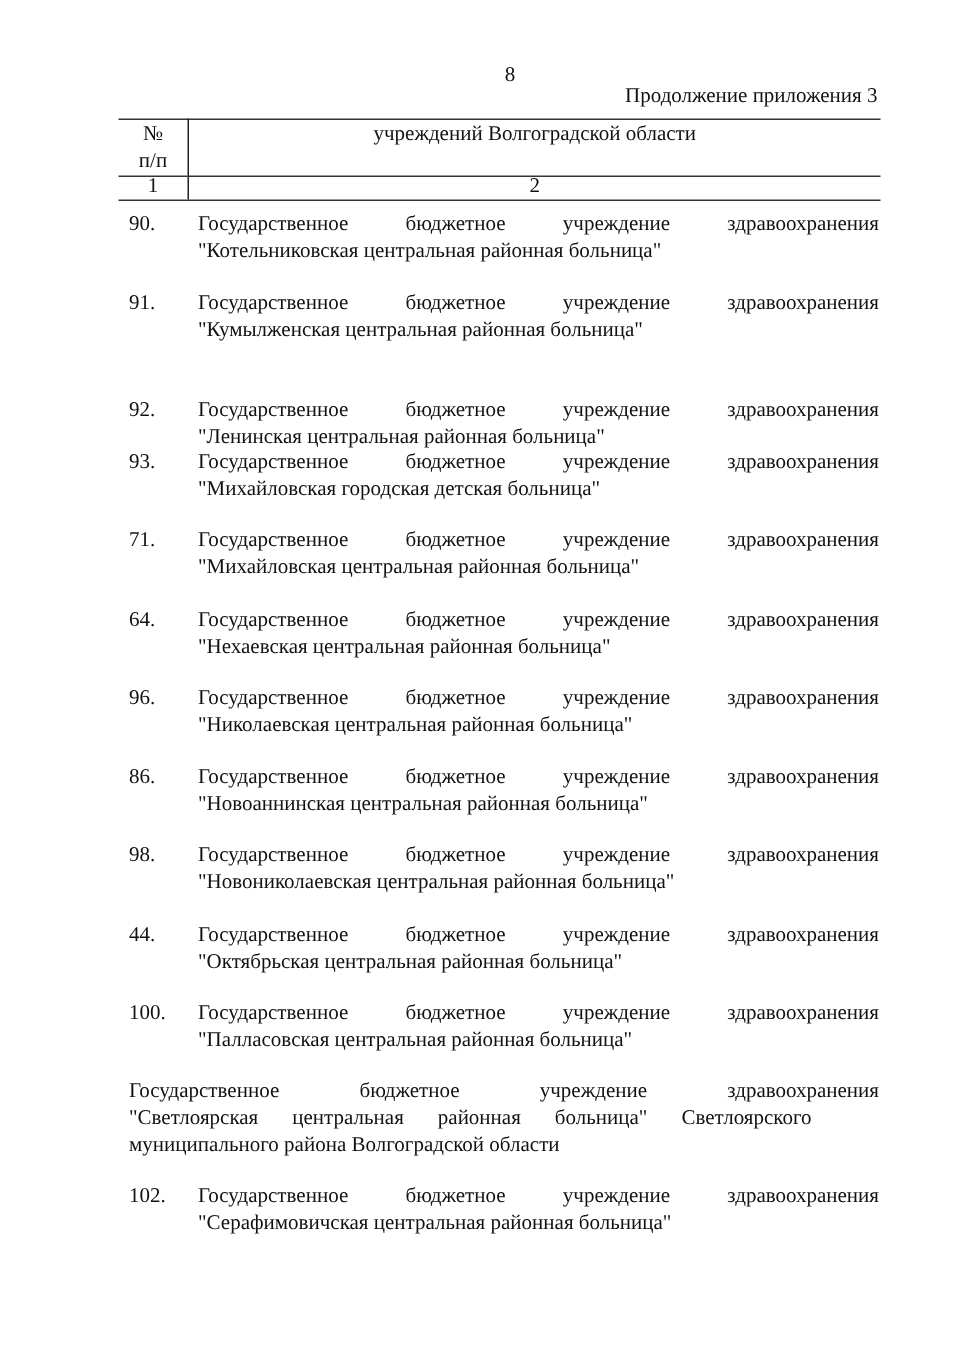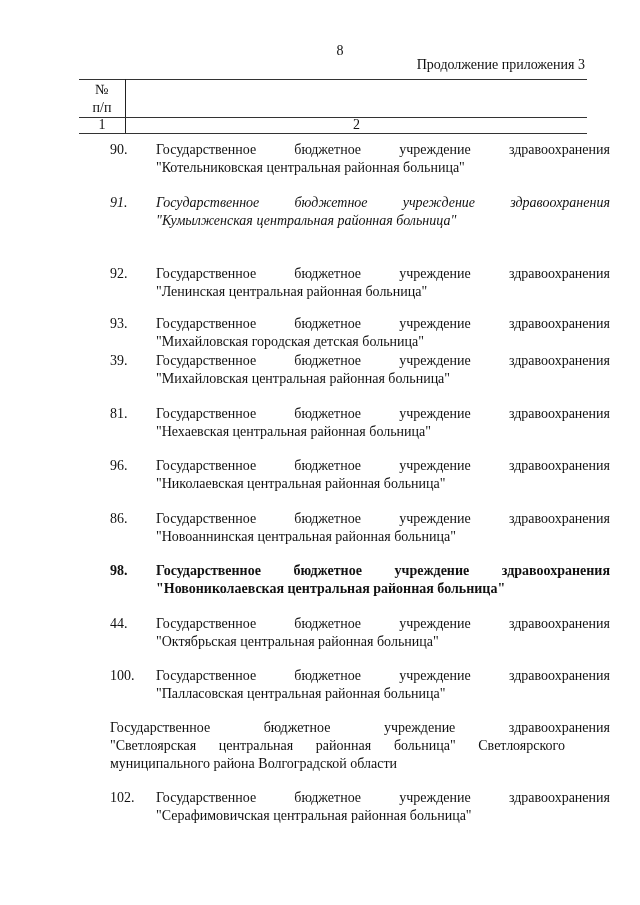--- a/index.html
+++ b/index.html
@@ -91,21 +91,20 @@
       position: absolute;
       left: 86px;
       top: 141px;
       width: 500px;
     }
     .row {
       position: relative;
       display: flex;
       font-size: 14px;
       line-height: 18px;
-      margin-left: 24px;
     }
     .row-num {
       width: 46px;
       flex: 0 0 46px;
     }
     .row-text {
       flex: 1 1 auto;
       text-align: justify;
       text-align-last: left;
     }
@@ -121,41 +120,42 @@
 <div class="appendix-note">Продолжение приложения 3</div>
 
 <div class="table">
   <div class="hline" style="top:0;"></div>
   <div class="vline"></div>
   <div class="hdr-num">
     <div>№</div>
     <div>п/п</div>
   </div>
   <div class="hdr-name">
+    <div>учреждений Волгоградской области</div>
   </div>
   <div class="hline" style="top:38px;"></div>
   <div class="col-idx1">1</div>
   <div class="col-idx2">2</div>
   <div class="hline" style="top:54px;"></div>
 </div>
 
 <div class="rows" id="rows">
     <div class="row" style="position: absolute; top: 0px; left: 0px; width: 500px;">
       <div class="row-num">90.</div>
       <div class="row-text">
         <div class="line1">
           <span>Государственное</span>
           <span>бюджетное</span>
           <span>учреждение</span>
           <span>здравоохранения</span>
         </div>
         <div>"Котельниковская центральная районная больница"</div>
       </div>
     </div>
-    <div class="row" style="position: absolute; top: 53px; left: 0px; width: 500px; font-style: italic;">
+    <div class="row" style="position: absolute; top: 53px; left: 0px; width: 500px;">
       <div class="row-num">91.</div>
       <div class="row-text">
         <div class="line1">
           <span>Государственное</span>
           <span>бюджетное</span>
           <span>учреждение</span>
           <span>здравоохранения</span>
         </div>
         <div>"Кумылженская центральная районная больница"</div>
       </div>
@@ -165,46 +165,46 @@
       <div class="row-text">
         <div class="line1">
           <span>Государственное</span>
           <span>бюджетное</span>
           <span>учреждение</span>
           <span>здравоохранения</span>
         </div>
         <div>"Ленинская центральная районная больница"</div>
       </div>
     </div>
-    <div class="row" style="position: absolute; top: 174px; left: 0px; width: 500px;">
+    <div class="row" style="position: absolute; top: 159px; left: 0px; width: 500px;">
       <div class="row-num">93.</div>
       <div class="row-text">
         <div class="line1">
           <span>Государственное</span>
           <span>бюджетное</span>
           <span>учреждение</span>
           <span>здравоохранения</span>
         </div>
         <div>"Михайловская городская детская больница"</div>
       </div>
     </div>
     <div class="row" style="position: absolute; top: 211px; left: 0px; width: 500px;">
-      <div class="row-num">39.</div>
+      <div class="row-num">71.</div>
       <div class="row-text">
         <div class="line1">
           <span>Государственное</span>
           <span>бюджетное</span>
           <span>учреждение</span>
           <span>здравоохранения</span>
         </div>
         <div>"Михайловская центральная районная больница"</div>
       </div>
     </div>
     <div class="row" style="position: absolute; top: 264px; left: 0px; width: 500px;">
-      <div class="row-num">81.</div>
+      <div class="row-num">64.</div>
       <div class="row-text">
         <div class="line1">
           <span>Государственное</span>
           <span>бюджетное</span>
           <span>учреждение</span>
           <span>здравоохранения</span>
         </div>
         <div>"Нехаевская центральная районная больница"</div>
       </div>
     </div>
@@ -225,21 +225,21 @@
       <div class="row-text">
         <div class="line1">
           <span>Государственное</span>
           <span>бюджетное</span>
           <span>учреждение</span>
           <span>здравоохранения</span>
         </div>
         <div>"Новоаннинская центральная районная больница"</div>
       </div>
     </div>
-    <div class="row" style="position: absolute; top: 421px; left: 0px; width: 500px; font-weight: bold;">
+    <div class="row" style="position: absolute; top: 421px; left: 0px; width: 500px;">
       <div class="row-num">98.</div>
       <div class="row-text">
         <div class="line1">
           <span>Государственное</span>
           <span>бюджетное</span>
           <span>учреждение</span>
           <span>здравоохранения</span>
         </div>
         <div>"Новониколаевская центральная районная больница"</div>
       </div>

